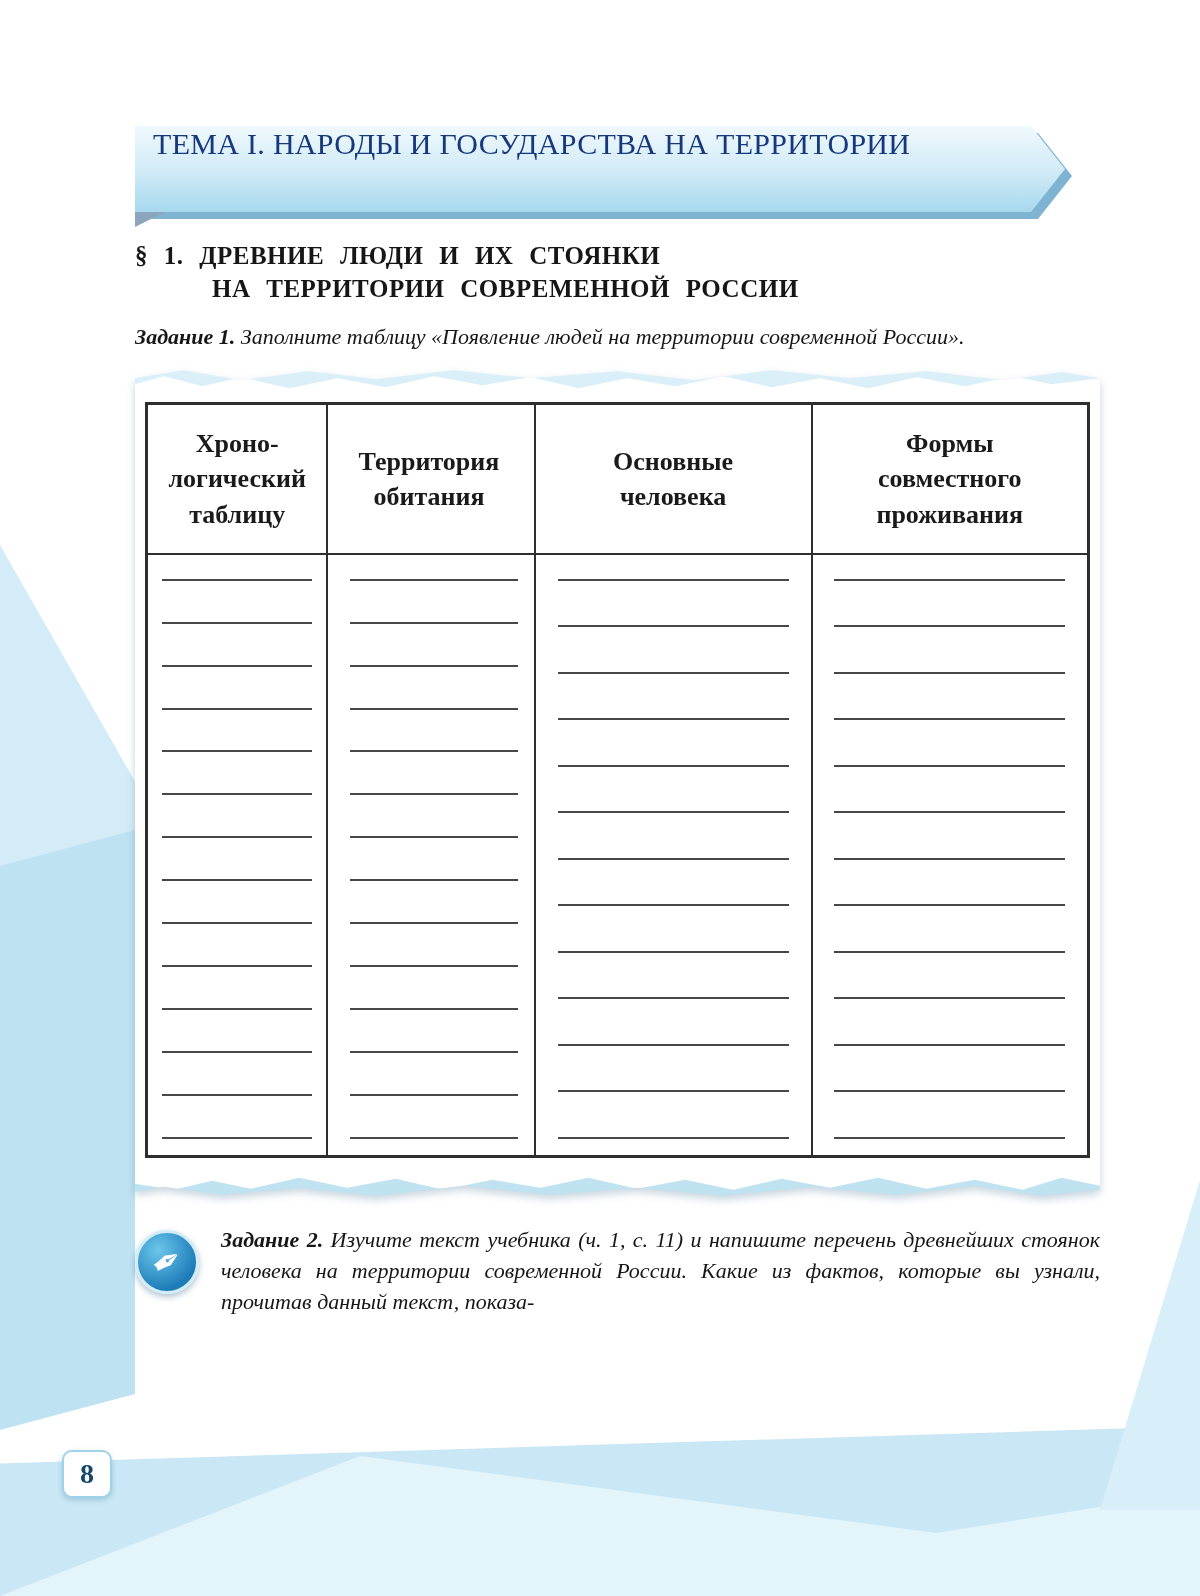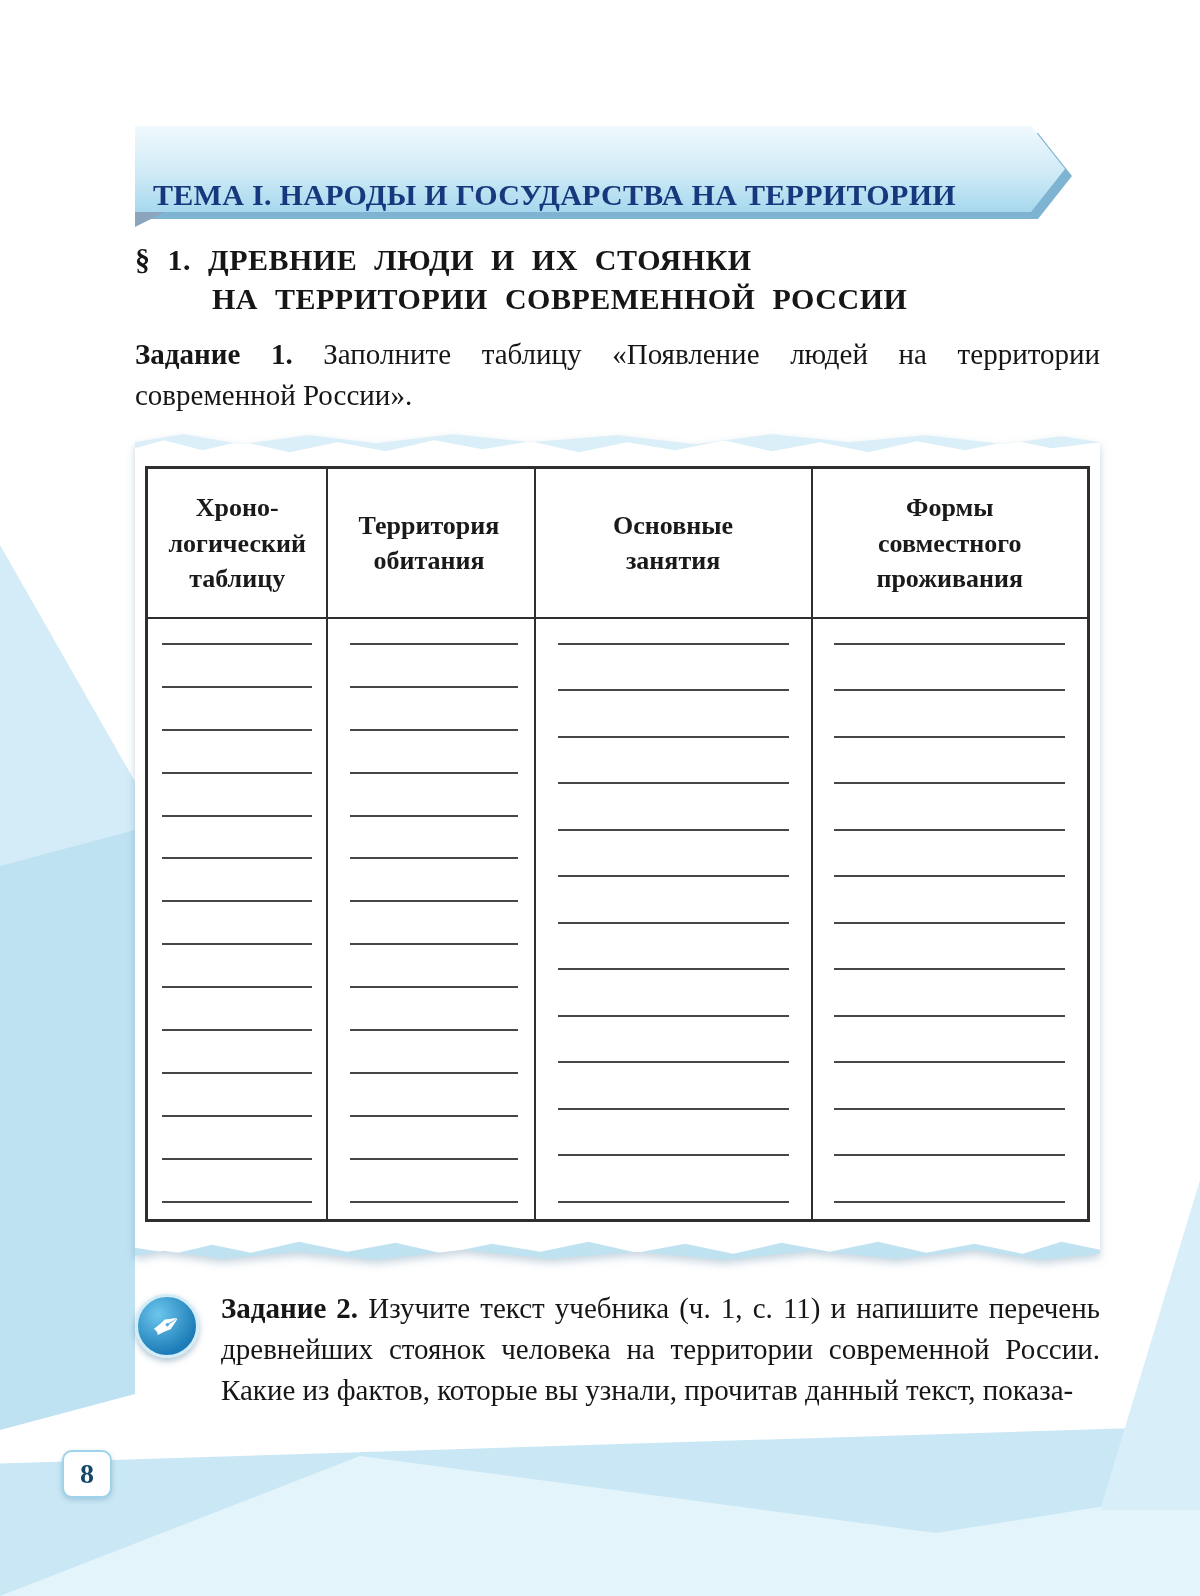--- a/index.html
+++ b/index.html
@@ -28,33 +28,33 @@
   
   .content{position:absolute;left:135px;top:0;width:965px;z-index:2;}
 
   
   .banner-wrap{position:relative;margin-top:126px;width:930px;height:86px;}
   .banner-back{position:absolute;left:7px;top:7px;width:100%;height:100%;
     background:#7fb3d2;clip-path:var(--arrow-clip);}
   .banner{position:absolute;left:0;top:0;width:100%;height:100%;
     background:linear-gradient(180deg,#f0f9fd 0%,#cfeaf6 55%,#a6d8ee 100%);
     clip-path:var(--arrow-clip);
-    display:flex;flex-direction:column;justify-content:flex-end;
+    display:flex;flex-direction:column;justify-content:space-between;
     padding:0 62px 0 18px;
-    color:#16387d;font-weight:bold;font-size:30px;line-height:1.18;letter-spacing:.3px;}
+    color:#16387d;font-weight:normal;font-size:30px;line-height:1.18;letter-spacing:.3px;}
   .banner-fold{position:absolute;left:0;top:86px;width:30px;height:15px;
     background:#8ba6bc;clip-path:polygon(0 0, 100% 0, 0 100%);}
 
   
-  .section-heading{margin:28px 0 16px;font-size:30px;font-weight:bold;color:#161616;
+  .section-heading{margin:28px 0 16px;font-size:25px;font-weight:bold;color:#161616;
     line-height:1.3;letter-spacing:.5px;word-spacing:9px;}
   .heading-line2{display:block;padding-left:77px;}
 
   
-  .task{margin:16px 0 0;font-size:29px;line-height:1.42;color:#161616;text-align:justify;}
+  .task{margin:16px 0 0;font-size:22px;line-height:1.42;color:#161616;text-align:justify;font-style:italic;}
   .task b{font-weight:bold;}
 
   
   .table-shadow{margin-top:16px;filter:drop-shadow(0 4px 4px rgba(50,100,140,.28));}
   .table-block{
     background:linear-gradient(180deg,#dbeff9,#bfe2f1);
     clip-path:polygon(0 10px,5% 2px,11% 12px,18% 3px,25% 11px,33% 2px,41% 10px,50% 3px,
       58% 12px,66% 2px,74% 10px,82% 3px,90% 12px,96% 4px,100% 10px,
       100% calc(100% - 8px),94% calc(100% - 2px),87% calc(100% - 12px),79% calc(100% - 3px),
       70% calc(100% - 11px),61% calc(100% - 2px),52% calc(100% - 10px),43% calc(100% - 3px),
@@ -137,21 +137,21 @@
       <div class="paper">
         <table class="fill-table">
           <thead>
             <tr id="head-row">
                 <th>Хроно-
 логический
 таблицу</th>
                 <th>Территория
 обитания</th>
                 <th>Основные
-занятия</th>
+человека</th>
                 <th>Формы
 совместного
 проживания</th>
               </tr>
           </thead>
           <tbody>
             <tr id="body-row">
                 <td>
                   <div class="lines">
                     <div class="wl"></div>

